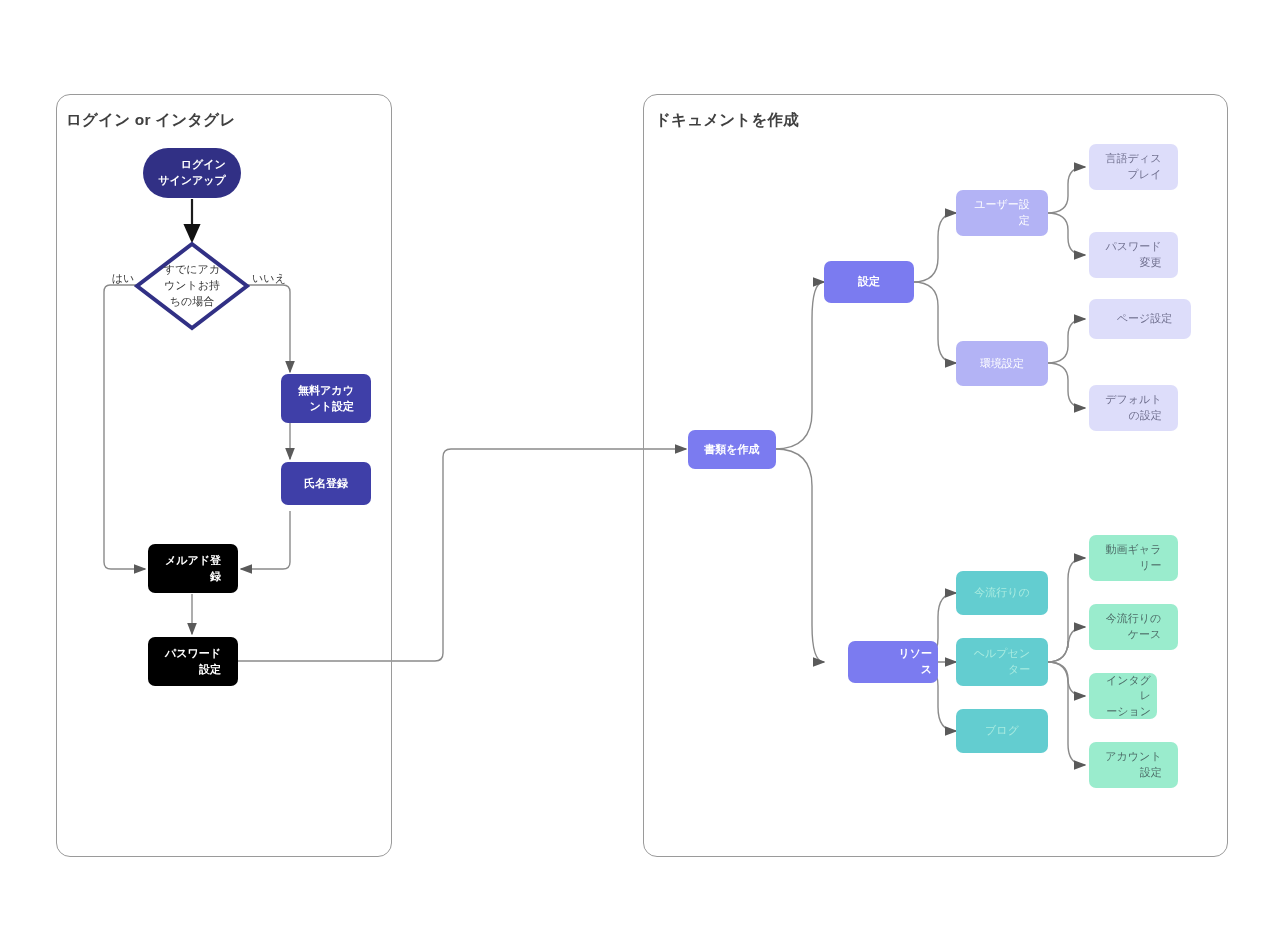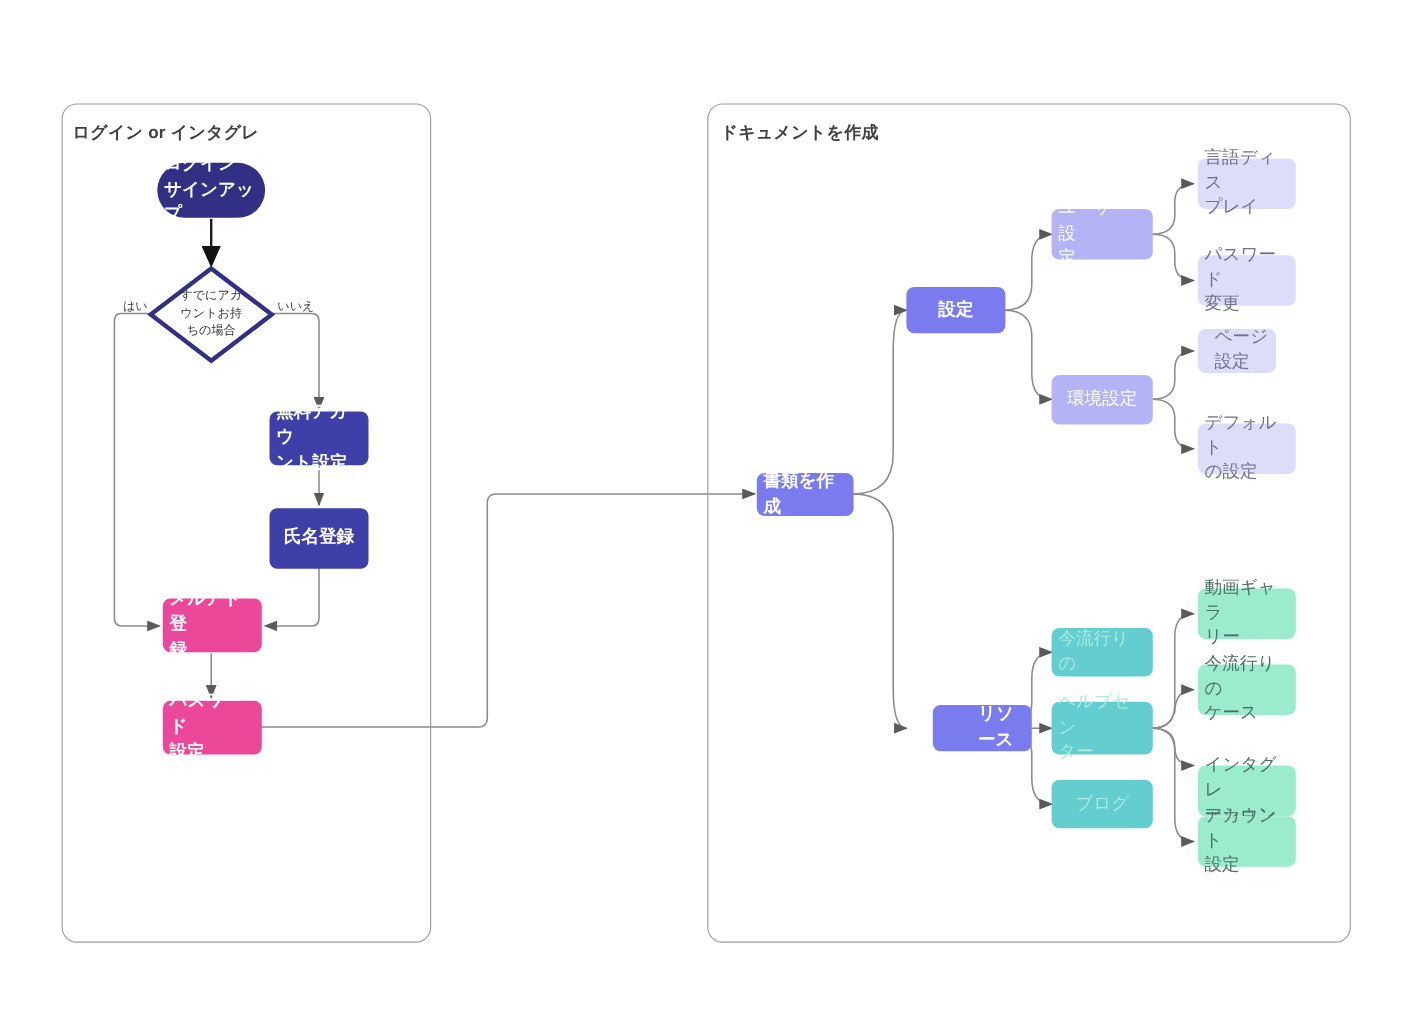--- a/index.html
+++ b/index.html
@@ -63,35 +63,35 @@
     font-size: 11px;
     fill: #3a3a3a;
   }
 
   
   .node {
     position: absolute;
     display: flex;
     align-items: center;
     justify-content: center;
-    text-align: left;
+    text-align: right;
     box-sizing: border-box;
     border-radius: 7px;
-    font-size: 16px;
+    font-size: 11px;
     line-height: 1.42;
     padding: 3px 6px;
     font-weight: normal;
   }
   .node.stadium { border-radius: 26px; font-weight: bold; }
   .node-label { display: block; white-space: pre-line; }
 
   
   .n-navy     { background: #313085; color: #ffffff; font-weight: bold; }
-  .n-indigo   { background: #3f3fa8; color: #ffffff; font-weight: bold; }
-  .n-blue     { background: #ec4899; color: #ffffff; font-weight: bold; }
+  .n-indigo   { background: #3f3fa8; color: #ffffff; font-weight: bold; margin-left: 36px; }
+  .n-blue     { background: #000000; color: #ffffff; font-weight: bold; }
   .n-peri     { background: #7b7bf0; color: #ffffff; font-weight: bold; }
   .n-lav-mid  { background: #b3b3f5; color: #ffffff; }
   .n-lav-light{ background: #ddddfa; color: #6f6f8e; }
   .n-teal     { background: #63cdd0; color: #a9ebe0; }
   .n-mint     { background: #9aeccd; color: #4d6d68; }
 
   
   .diamond-wrap {
     position: absolute;
   }
@@ -214,21 +214,21 @@
     <div class="diamond-text">すでにアカ
 ウントお持
 ちの場合</div>
   </div>
 
   <div class="node n-indigo" style="left:245px; top:374px; width:90px; height:49px;">
     <span class="node-label">無料アカウ
 ント設定</span>
   </div>
 
-  <div class="node n-indigo" style="left:245px; top:462px; width:90px; height:55px;">
+  <div class="node n-indigo" style="left:245px; top:462px; width:90px; height:43px;">
     <span class="node-label">氏名登録</span>
   </div>
 
   <div class="node n-blue" style="left:148px; top:544px; width:90px; height:49px;">
     <span class="node-label">メルアド登
 録</span>
   </div>
 
   <div class="node n-blue" style="left:148px; top:637px; width:90px; height:49px;">
     <span class="node-label">パスワード
@@ -255,21 +255,21 @@
   <div class="node n-lav-light" style="left:1089px; top:144px; width:89px; height:46px;">
     <span class="node-label">言語ディス
 プレイ</span>
   </div>
 
   <div class="node n-lav-light" style="left:1089px; top:232px; width:89px; height:46px;">
     <span class="node-label">パスワード
 変更</span>
   </div>
 
-  <div class="node n-lav-light" style="left:1089px; top:299px; width:71px; height:40px;padding-left:15px;">
+  <div class="node n-lav-light" style="left:1089px; top:299px; width:102px; height:40px;padding-left:15px;">
     <span class="node-label">ページ設定</span>
   </div>
 
   <div class="node n-lav-light" style="left:1089px; top:385px; width:89px; height:46px;">
     <span class="node-label">デフォルト
 の設定</span>
   </div>
 
   <div class="node n-peri" style="left:848px; top:641px; width:90px; height:42px;padding-left:41px;">
     <span class="node-label">リソース</span>
@@ -291,21 +291,21 @@
   <div class="node n-mint" style="left:1089px; top:535px; width:89px; height:46px;">
     <span class="node-label">動画ギャラ
 リー</span>
   </div>
 
   <div class="node n-mint" style="left:1089px; top:604px; width:89px; height:46px;">
     <span class="node-label">今流行りの
 ケース</span>
   </div>
 
-  <div class="node n-mint" style="left:1089px; top:673px; width:89px; height:46px;margin-top:23px;">
+  <div class="node n-mint" style="left:1089px; top:673px; width:68px; height:46px;">
     <span class="node-label">インタグレ
 ーション</span>
   </div>
 
   <div class="node n-mint" style="left:1089px; top:742px; width:89px; height:46px;">
     <span class="node-label">アカウント
 設定</span>
   </div>
 
 </div>

